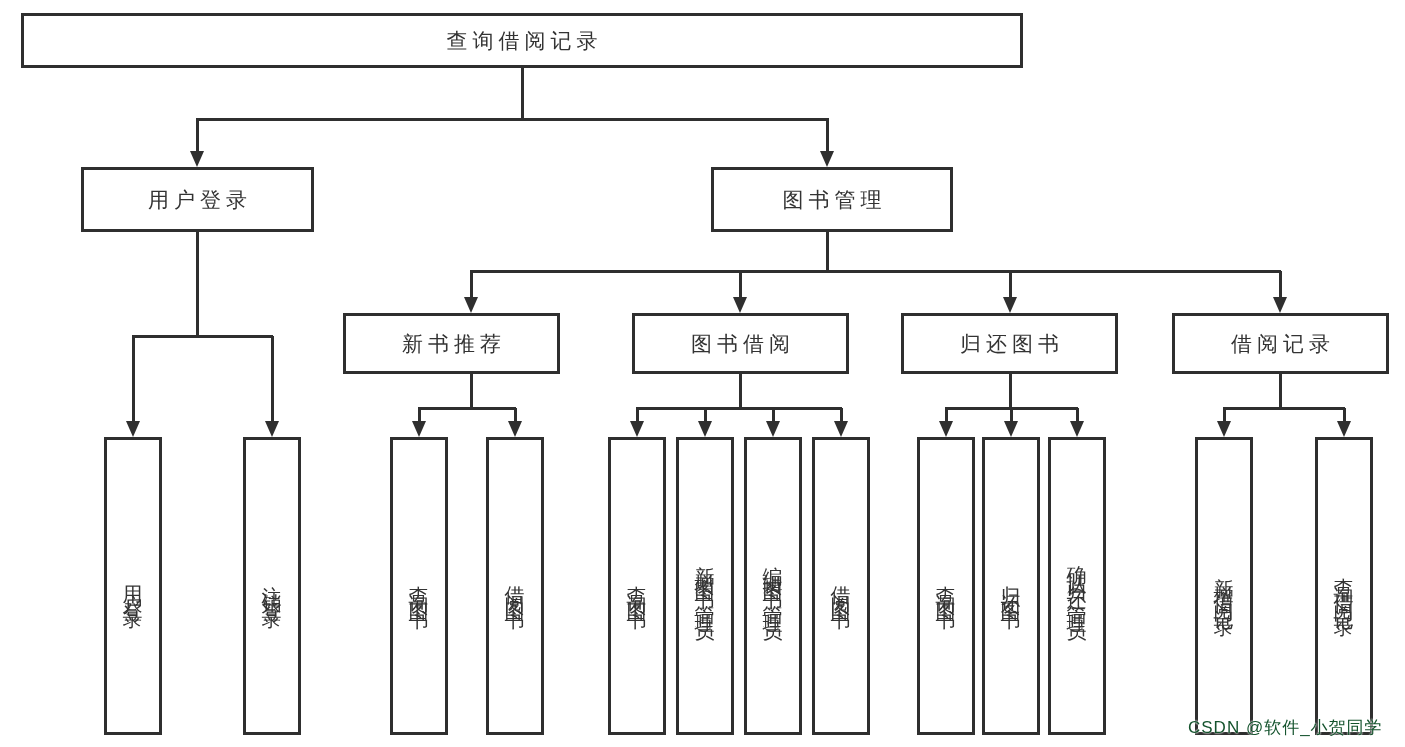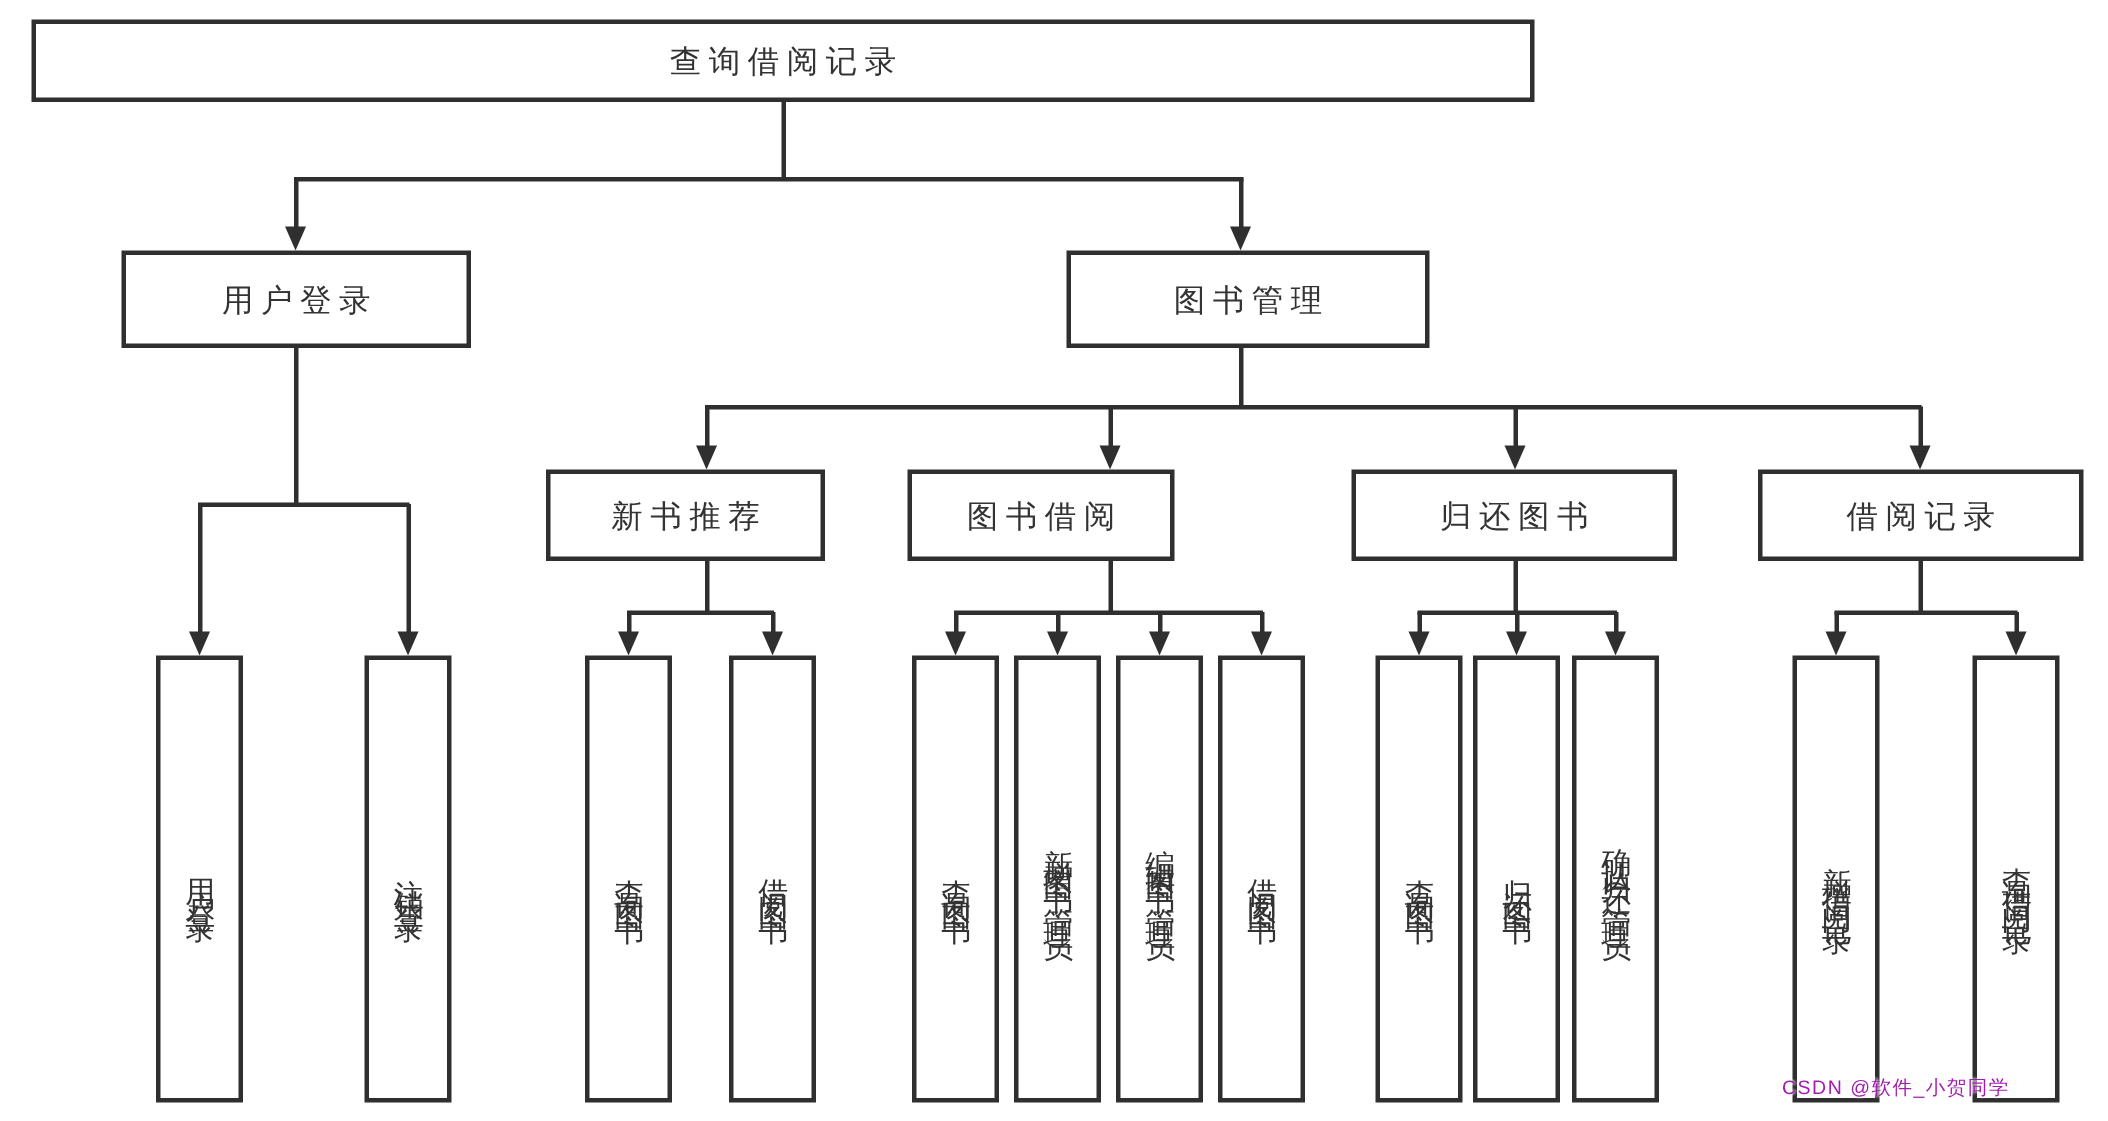--- a/index.html
+++ b/index.html
@@ -47,23 +47,23 @@
     text-orientation: mixed;
     font-size: 20px;
     line-height: 1;
     letter-spacing: 8px;
     white-space: nowrap;
     color: #333333;
   }
   .watermark {
     position: absolute;
     left: 1188px; top: 716px;
-    font-size: 13px;
+    font-size: 17px;
     letter-spacing: 1px;
-    color: #a21caf;
+    color: #14532d;
     text-shadow: 0 0 2px #ffffff, 0 0 2px #ffffff;
     z-index: 10;
     white-space: nowrap;
   }
 </style>
 </head>
 <body>
 
 <div class="stage">
 
@@ -130,24 +130,24 @@
     <span>查询借阅记录</span>
   </div>
 
   <div class="box" style="left:81px; top:167px; width:233px; height:65px">
     <span>用户登录</span>
   </div>
   <div class="box" style="left:711px; top:167px; width:242px; height:65px">
     <span>图书管理</span>
   </div>
 
-  <div class="box" style="left:364px; top:313px; width:186px; height:61px">
+  <div class="box" style="left:343px; top:313px; width:217px; height:61px">
     <span>新书推荐</span>
   </div>
-  <div class="box" style="left:605px; top:313px; width:178px; height:61px">
+  <div class="box" style="left:632px; top:313px; width:217px; height:61px">
     <span>图书借阅</span>
   </div>
   <div class="box" style="left:901px; top:313px; width:217px; height:61px">
     <span>归还图书</span>
   </div>
   <div class="box" style="left:1172px; top:313px; width:217px; height:61px">
     <span>借阅记录</span>
   </div>
 
   <div class="leaf" style="left:104px">

